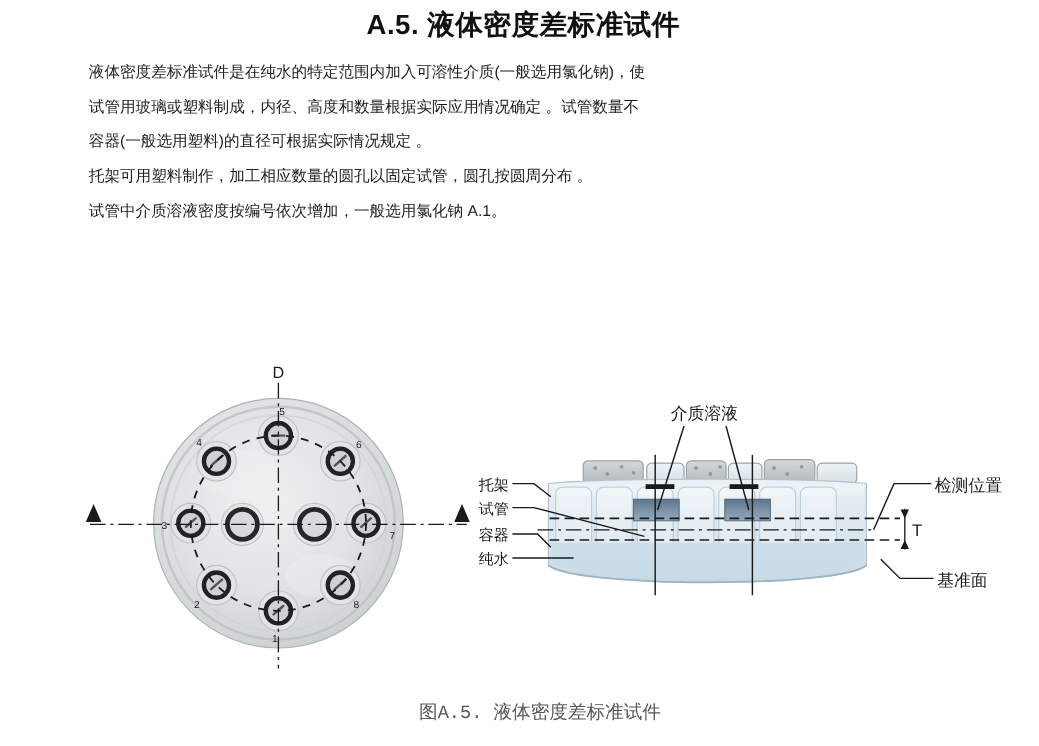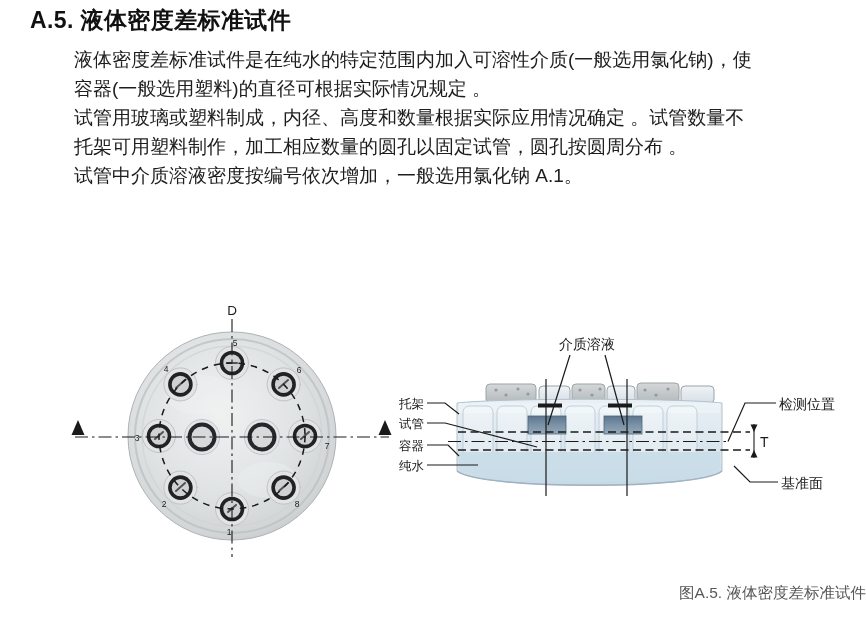--- a/index.html
+++ b/index.html
@@ -1,38 +1,38 @@
 <!DOCTYPE html>
 <html><head>
 <meta charset="utf-8">
 <style>
   html,body{margin:0;padding:0;background:#ffffff;}
   .page{
     position:relative;width:866px;height:622px;background:#ffffff;overflow:hidden;
     font-family:"Liberation Sans","DejaVu Sans",sans-serif;color:#1c1c1c;
   }
   .textblock{position:absolute;left:30px;top:5px;width:812px;}
-  .doc-title{font-size:23px;font-weight:700;margin:0 0 9px 0;letter-spacing:.4px;color:#111;}
-  .bline{font-size:19px;line-height:29px;font-weight:500;white-space:nowrap;color:#1d1d1d;}
+  .doc-title{font-size:23px;font-weight:700;margin:0 0 9px 0;letter-spacing:.4px;color:#111;text-align:center;}
+  .bline{font-size:13px;line-height:29px;font-weight:500;white-space:nowrap;color:#1d1d1d;}
   .bline.indent{padding-left:44px;}
   .figure-svg{position:absolute;left:0;top:0;}
-  .caption{position:absolute;left:34px;top:583px;width:832px;text-align:right;
-    font-size:15.5px;font-weight:500;color:#575757;}
+  .caption{position:absolute;left:34px;top:583px;width:832px;text-align:center;
+    font-size:15.5px;font-weight:500;color:#575757;font-family:Liberation Mono, monospace;}
   svg text{font-family:"Liberation Sans","DejaVu Sans",sans-serif;fill:#1a1a1a;}
 </style>
 </head>
 <body>
 
 <div class="page">
 
   <div class="textblock">
     <h1 class="doc-title">A.5. 液体密度差标准试件</h1>
     <div class="bline indent">液体密度差标准试件是在纯水的特定范围内加入可溶性介质(一般选用氯化钠)，使</div>
+    <div class="bline indent">试管用玻璃或塑料制成，内径、高度和数量根据实际应用情况确定 。试管数量不</div>
     <div class="bline indent">容器(一般选用塑料)的直径可根据实际情况规定 。</div>
-    <div class="bline indent">试管用玻璃或塑料制成，内径、高度和数量根据实际应用情况确定 。试管数量不</div>
     <div class="bline indent">托架可用塑料制作，加工相应数量的圆孔以固定试管，圆孔按圆周分布 。</div>
     <div class="bline indent">试管中介质溶液密度按编号依次增加，一般选用氯化钠 A.1。</div>
   </div>
 
   <svg class="figure-svg" width="866" height="622" viewBox="0 0 866 622">
     <defs>
       <radialGradient id="gTop" cx="45%" cy="40%" r="68%">
         <stop offset="0" stop-color="#eff1f1"></stop>
         <stop offset="0.55" stop-color="#e0e3e4"></stop>
         <stop offset="0.85" stop-color="#d1d5d6"></stop>

